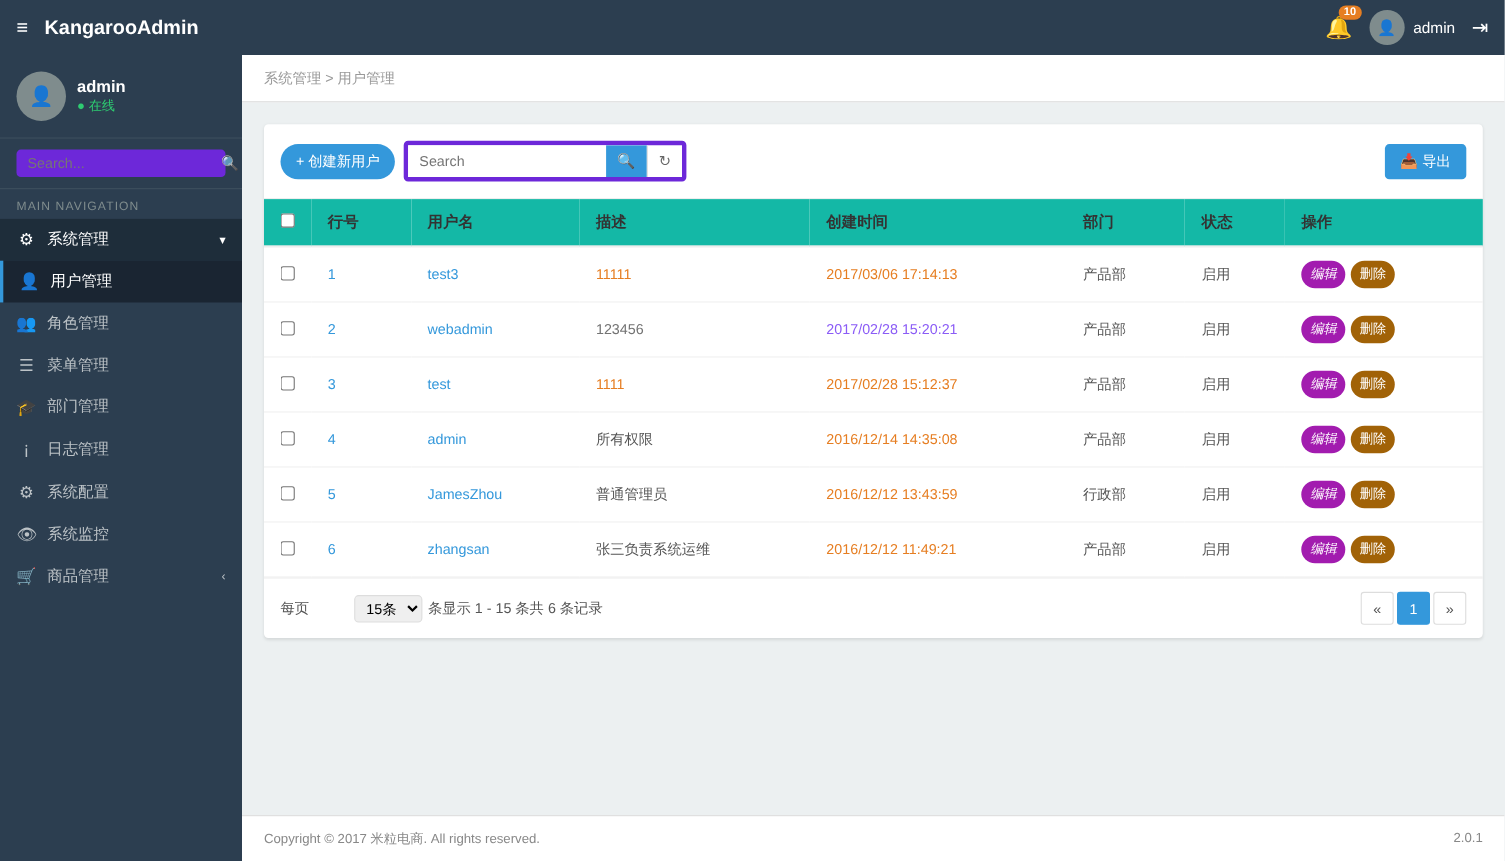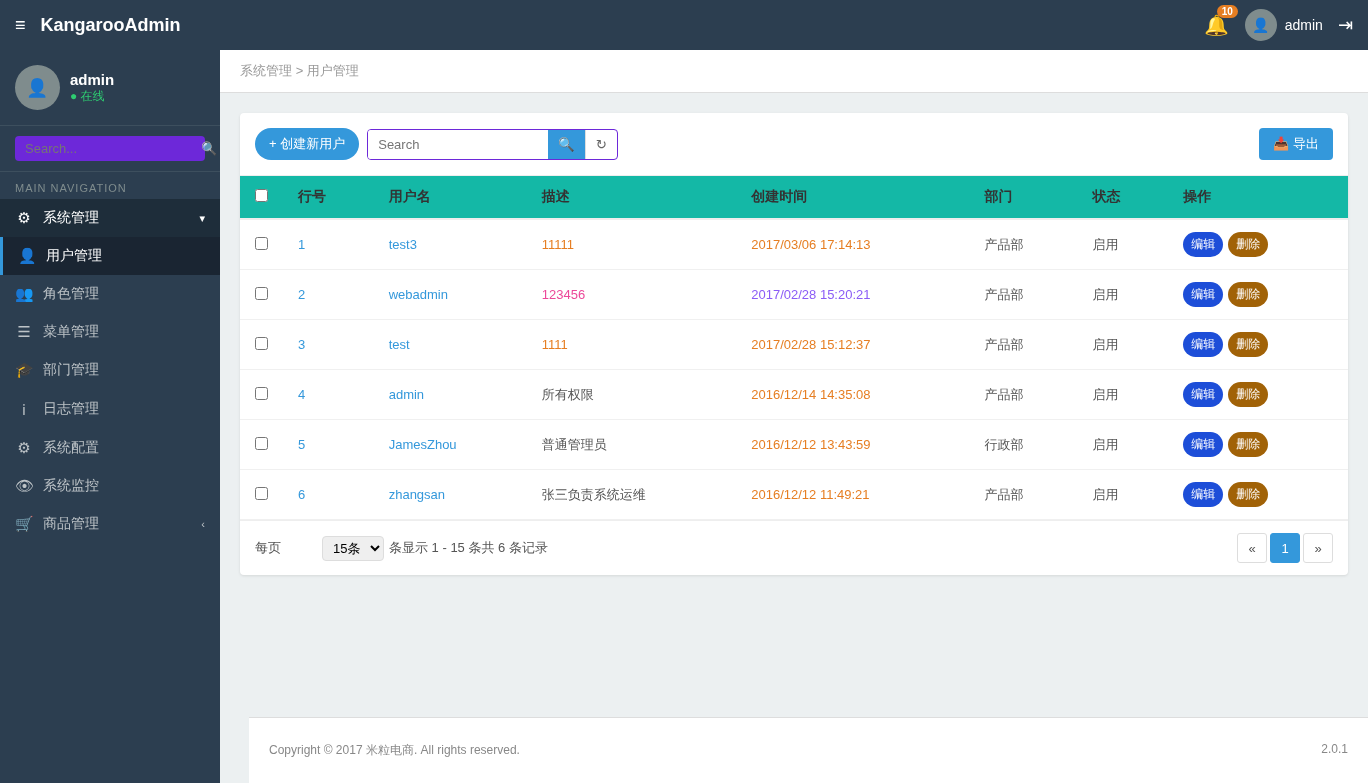--- a/index.html
+++ b/index.html
@@ -113,25 +113,25 @@
 
     .toolbar {
       display: flex; align-items: center; gap: 8px;
       padding: 15px; border-bottom: 1px solid #eee;
       justify-content: space-between;
     }
     .toolbar-left { display: flex; align-items: center; gap: 8px; }
 
     .btn { border: none; border-radius: 16px; padding: 7px 14px; cursor: pointer; font-size: 13px; }
     .btn-primary { background: #3498db; color: white; }
-    .btn-info { background: #1d4ed8; color: white; }
+    .btn-info { background: #a21caf; color: white; font-style: italic; }
     .btn-sm { padding: 4px 8px; font-size: 12px; }
     .btn-danger { background: #a16207; color: white; }
 
-    .search-wrap { display: flex; align-items: flex-end; border: 1px solid #6d28d9; border-radius: 4px; overflow: hidden; }
+    .search-wrap { display: flex; align-items: flex-end; border: 4px solid #6d28d9; border-radius: 4px; overflow: hidden; }
     .search-wrap input { border: none; outline: none; padding: 7px 10px; font-size: 13px; width: 180px; }
     .search-wrap .search-btn { background: #3498db; border: none; color: white; padding: 7px 10px; cursor: pointer; }
     .search-wrap .refresh-btn { background: none; border: none; color: #666; padding: 7px 10px; cursor: pointer; border-left: 1px solid #ddd; }
 
     .export-btn { background: #3498db; color: white; border: none; border-radius: 4px; padding: 7px 14px; cursor: pointer; font-size: 13px; }
 
     
     table { width: 100%; border-collapse: collapse; }
     thead tr { background: #14b8a6; }
     th { padding: 12px 15px; text-align: left; font-weight: 600; color: #333; border-bottom: 2px solid #eee; font-size: 14px; }
@@ -150,25 +150,24 @@
     .pagination-right { display: flex; gap: 3px; }
     .page-btn {
       width: 30px; height: 30px; border: 1px solid #ddd; background: white;
       display: flex; align-items: center; justify-content: center;
       cursor: pointer; font-size: 13px; border-radius: 3px; color: #555;
     }
     .page-btn.active { background: #3498db; color: white; border-color: #3498db; }
 
     
     .footer {
-      background: white; padding: 24px 20px;
+      background: white; padding: 12px 20px;
       border-top: 1px solid #ddd; color: #888; font-size: 12px;
       display: flex; justify-content: space-between;
       flex-shrink: 0;
-      margin-left: 29px;
     }
   </style>
 </head>
 <body>
 
 <div class="top-header">
   <div class="top-header-left">
     <span class="hamburger">≡</span>
     <span class="brand">KangarooAdmin</span>
   </div>
@@ -305,21 +304,21 @@
         <div class="actions">
           <button class="btn btn-info btn-sm">编辑</button>
           <button class="btn btn-danger btn-sm">删除</button>
         </div>
       </td>
     </tr>
               <tr>
       <td><input type="checkbox" style=""></td>
       <td><a class="link-text">2</a></td>
       <td><a class="link-text">webadmin</a></td>
-      <td style="color:#ec4899">123456</td>
+      <td style="color:#737373">123456</td>
       <td style="color:#8b5cf6">2017/02/28 15:20:21</td>
       <td>产品部</td>
       <td>启用</td>
       <td>
         <div class="actions">
           <button class="btn btn-info btn-sm">编辑</button>
           <button class="btn btn-danger btn-sm">删除</button>
         </div>
       </td>
     </tr>

